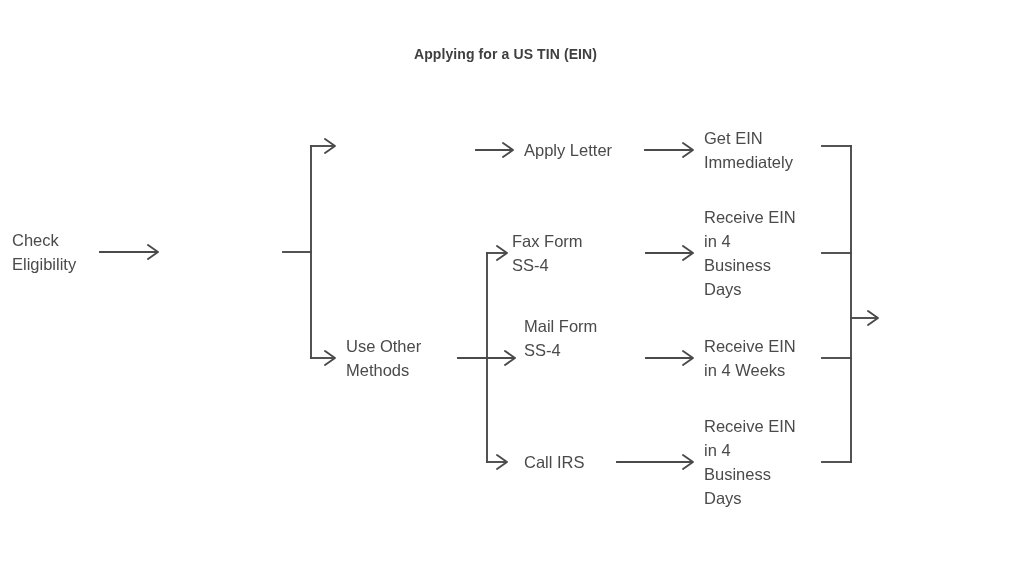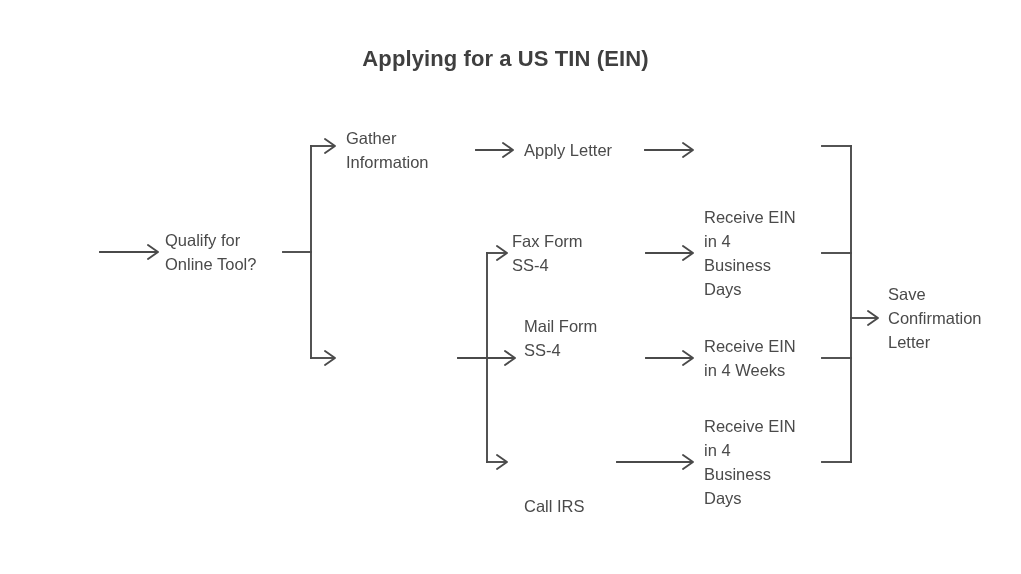--- a/index.html
+++ b/index.html
@@ -24,21 +24,21 @@
     top: 0;
     width: 1021px;
     height: 574px;
   }
   .chart-title {
     position: absolute;
     left: 0;
     top: 46px;
     width: 1011px;
     text-align: center;
-    font-size: 22px;
+    font-size: 14px;
     font-weight: bold;
     color: #3f3f3f;
     letter-spacing: 0.1px;
   }
   .node {
     position: absolute;
     font-size: 16.5px;
     line-height: 24px;
     color: #4a4a4a;
     white-space: pre-line;
@@ -108,49 +108,48 @@
     <path class="edge-line" d="M 822,146 L 851,146"></path>
     <path class="edge-line" d="M 822,253 L 851,253"></path>
     <path class="edge-line" d="M 822,358 L 851,358"></path>
     <path class="edge-line" d="M 822,462 L 851,462"></path>
 
     <path class="edge-line" d="M 851,318 L 877,318"></path>
     <path class="edge-head" d="M 868,311 L 878,318 L 868,325"></path>
 
   </svg>
 
+  <div class="node" style="left:12px; top:228px;">Check
+Eligibility</div>
 
-  <div class="node" style="left:165px; top:228px;">Qualify for
-Online Tool?</div>
 
-  <div class="node" style="left:346px; top:126px;">Gather
-Information</div>
 
+  <div class="node" style="left:346px; top:334px;">Use Other
+Methods</div>
 
   <div class="node" style="left:524px; top:138px;">Apply Letter</div>
 
   <div class="node" style="left:512px; top:229px;">Fax Form
 SS-4</div>
 
   <div class="node" style="left:524px; top:314px;">Mail Form
 SS-4</div>
 
-  <div class="node" style="left:524px; top:450px;margin-top:44px;">Call IRS</div>
+  <div class="node" style="left:524px; top:450px;">Call IRS</div>
 
+  <div class="node" style="left:704px; top:126px;">Get EIN
+Immediately</div>
 
   <div class="node" style="left:704px; top:205px;">Receive EIN
 in 4
 Business
 Days</div>
 
   <div class="node" style="left:704px; top:334px;">Receive EIN
 in 4 Weeks</div>
 
   <div class="node" style="left:704px; top:414px;">Receive EIN
 in 4
 Business
 Days</div>
 
-  <div class="node" style="left:888px; top:282px;">Save
-Confirmation
-Letter</div>
 
 </div>
 
 </body></html>

